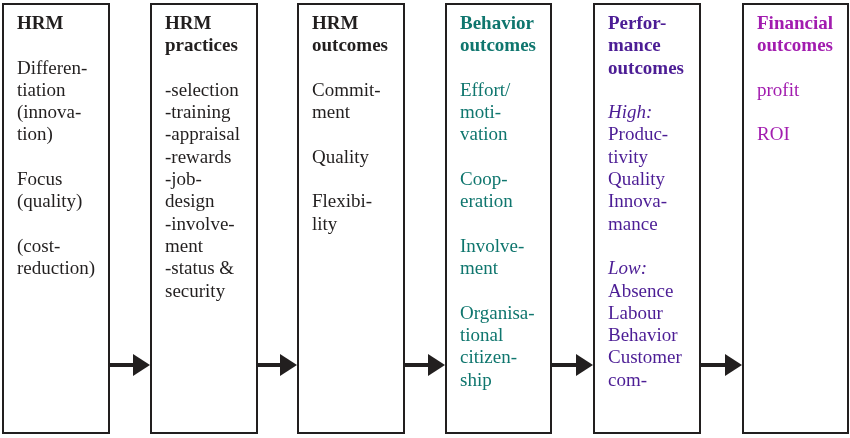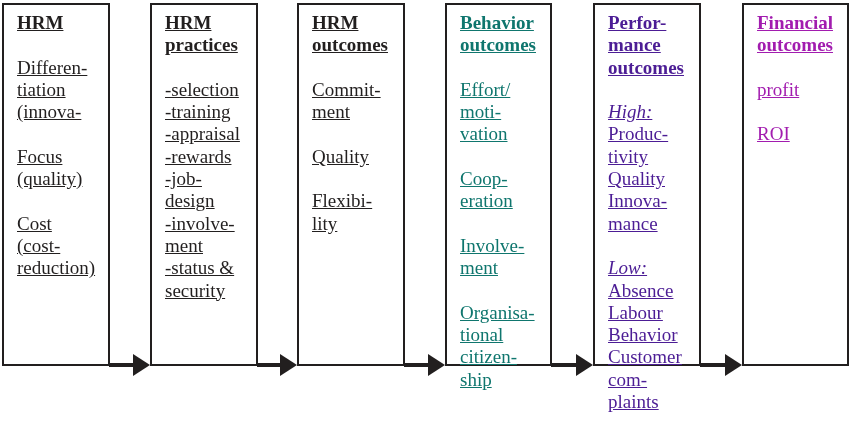--- a/index.html
+++ b/index.html
@@ -8,28 +8,27 @@
     width: 850px;
     height: 438px;
     background: #ffffff;
     overflow: hidden;
     font-family: "Liberation Serif", "DejaVu Serif", serif;
     color: #221f1f;
   }
   .box {
     position: absolute;
     top: 3px;
-    height: 363px;
+    height: 431px;
     box-sizing: border-box;
     border: 2.5px solid #221f1f;
     background: #ffffff;
     padding: 7px 4px 0 13px;
     font-size: 19px;
     line-height: 22.3px;
-    text-decoration: underline;
   }
   .line {
     min-height: 22.3px;
     white-space: nowrap;
   }
   .line.b { font-weight: bold; }
   .line.i { font-style: italic; }
   .arrow { position: absolute; }
   .arrow .shaft {
     position: absolute;
@@ -50,25 +49,25 @@
 </head>
 <body>
 
 <div id="diagram" style="background: rgb(255, 255, 255);">
     <div class="box" style="left: 2px; width: 108px; border-color: rgb(34, 31, 31); color: rgb(34, 31, 31);">
       <div class="line b">HRM</div>
       <div class="line"></div>
       <div class="line">Differen-</div>
       <div class="line">tiation</div>
       <div class="line">(innova-</div>
+      <div class="line">tion)</div>
       <div class="line"></div>
       <div class="line">Focus</div>
       <div class="line">(quality)</div>
       <div class="line"></div>
-      <div class="line">Cost</div>
       <div class="line">(cost-</div>
       <div class="line">reduction)</div>
     </div>
     <div class="box" style="left: 150px; width: 108px; border-color: rgb(34, 31, 31); color: rgb(34, 31, 31);">
       <div class="line b">HRM</div>
       <div class="line b">practices</div>
       <div class="line"></div>
       <div class="line">-selection</div>
       <div class="line">-training</div>
       <div class="line">-appraisal</div>
@@ -122,21 +121,20 @@
       <div class="line">Quality</div>
       <div class="line">Innova-</div>
       <div class="line">mance</div>
       <div class="line"></div>
       <div class="line i">Low:</div>
       <div class="line">Absence</div>
       <div class="line">Labour</div>
       <div class="line">Behavior</div>
       <div class="line">Customer</div>
       <div class="line">com-</div>
-      <div class="line">plaints</div>
     </div>
     <div class="box" style="left: 742px; width: 107px; border-color: rgb(34, 31, 31); color: #a21caf;">
       <div class="line b">Financial</div>
       <div class="line b">outcomes</div>
       <div class="line"></div>
       <div class="line">profit</div>
       <div class="line"></div>
       <div class="line">ROI</div>
     </div>
     <div class="arrow">

